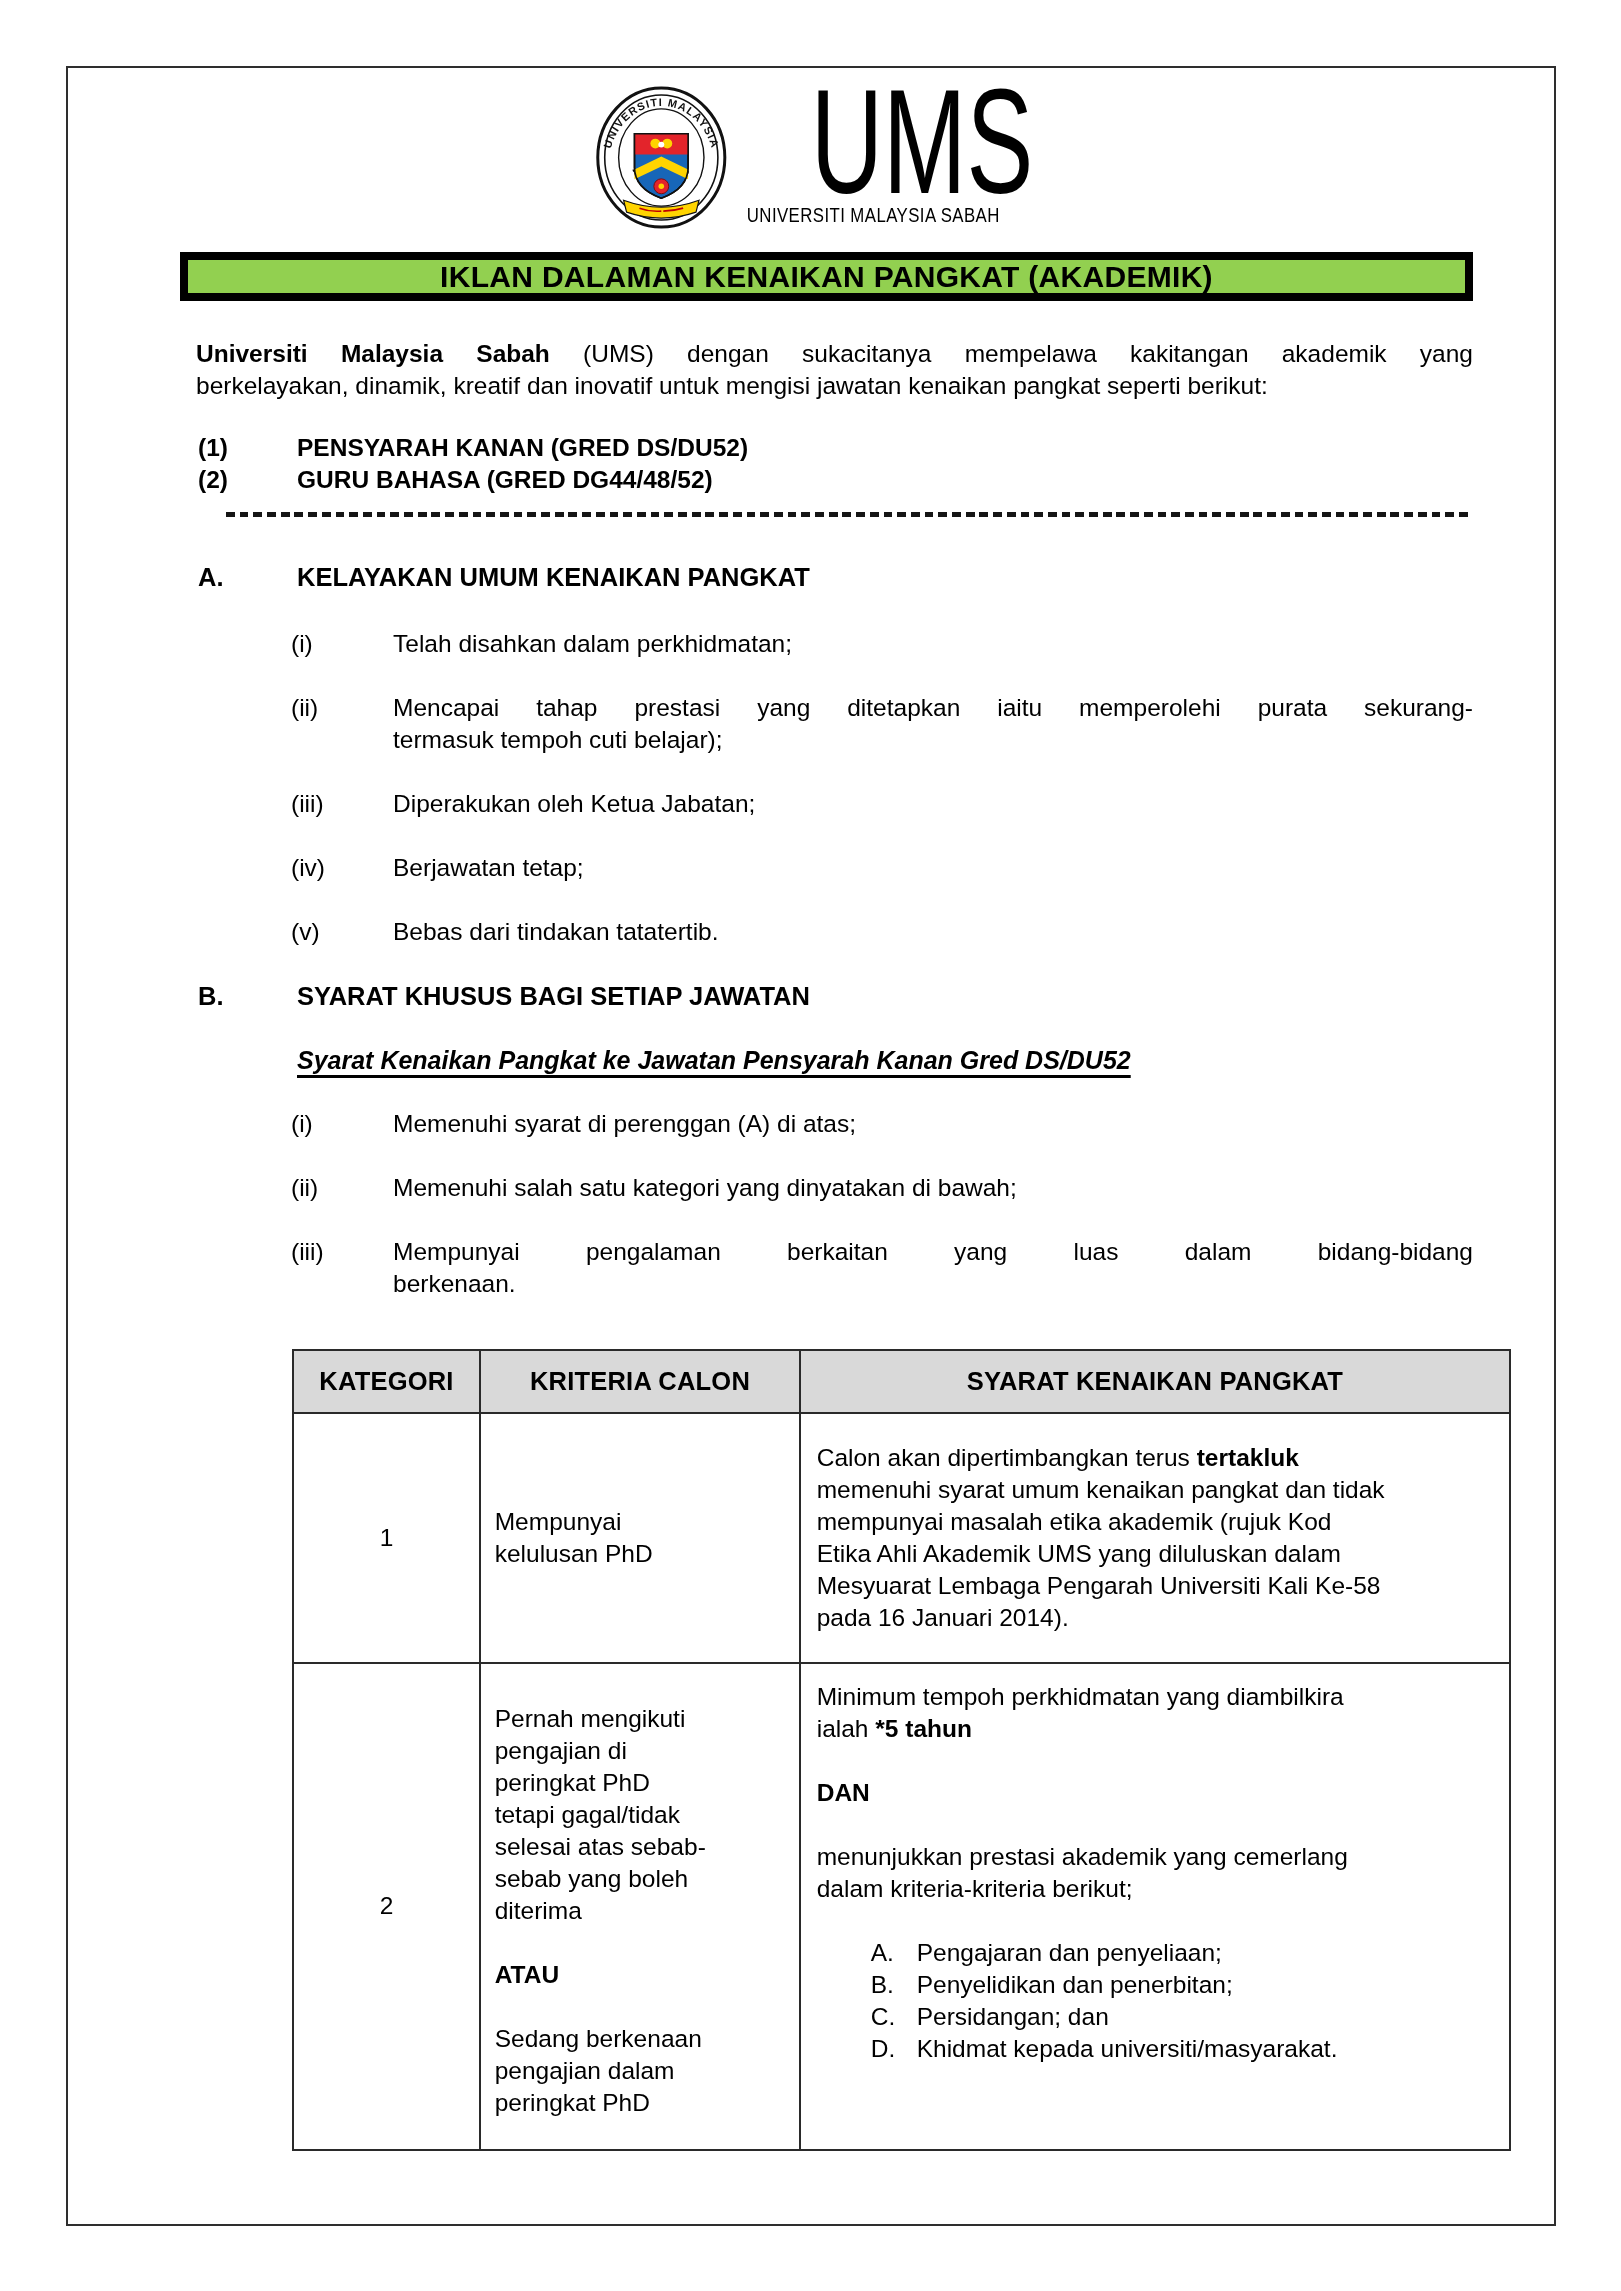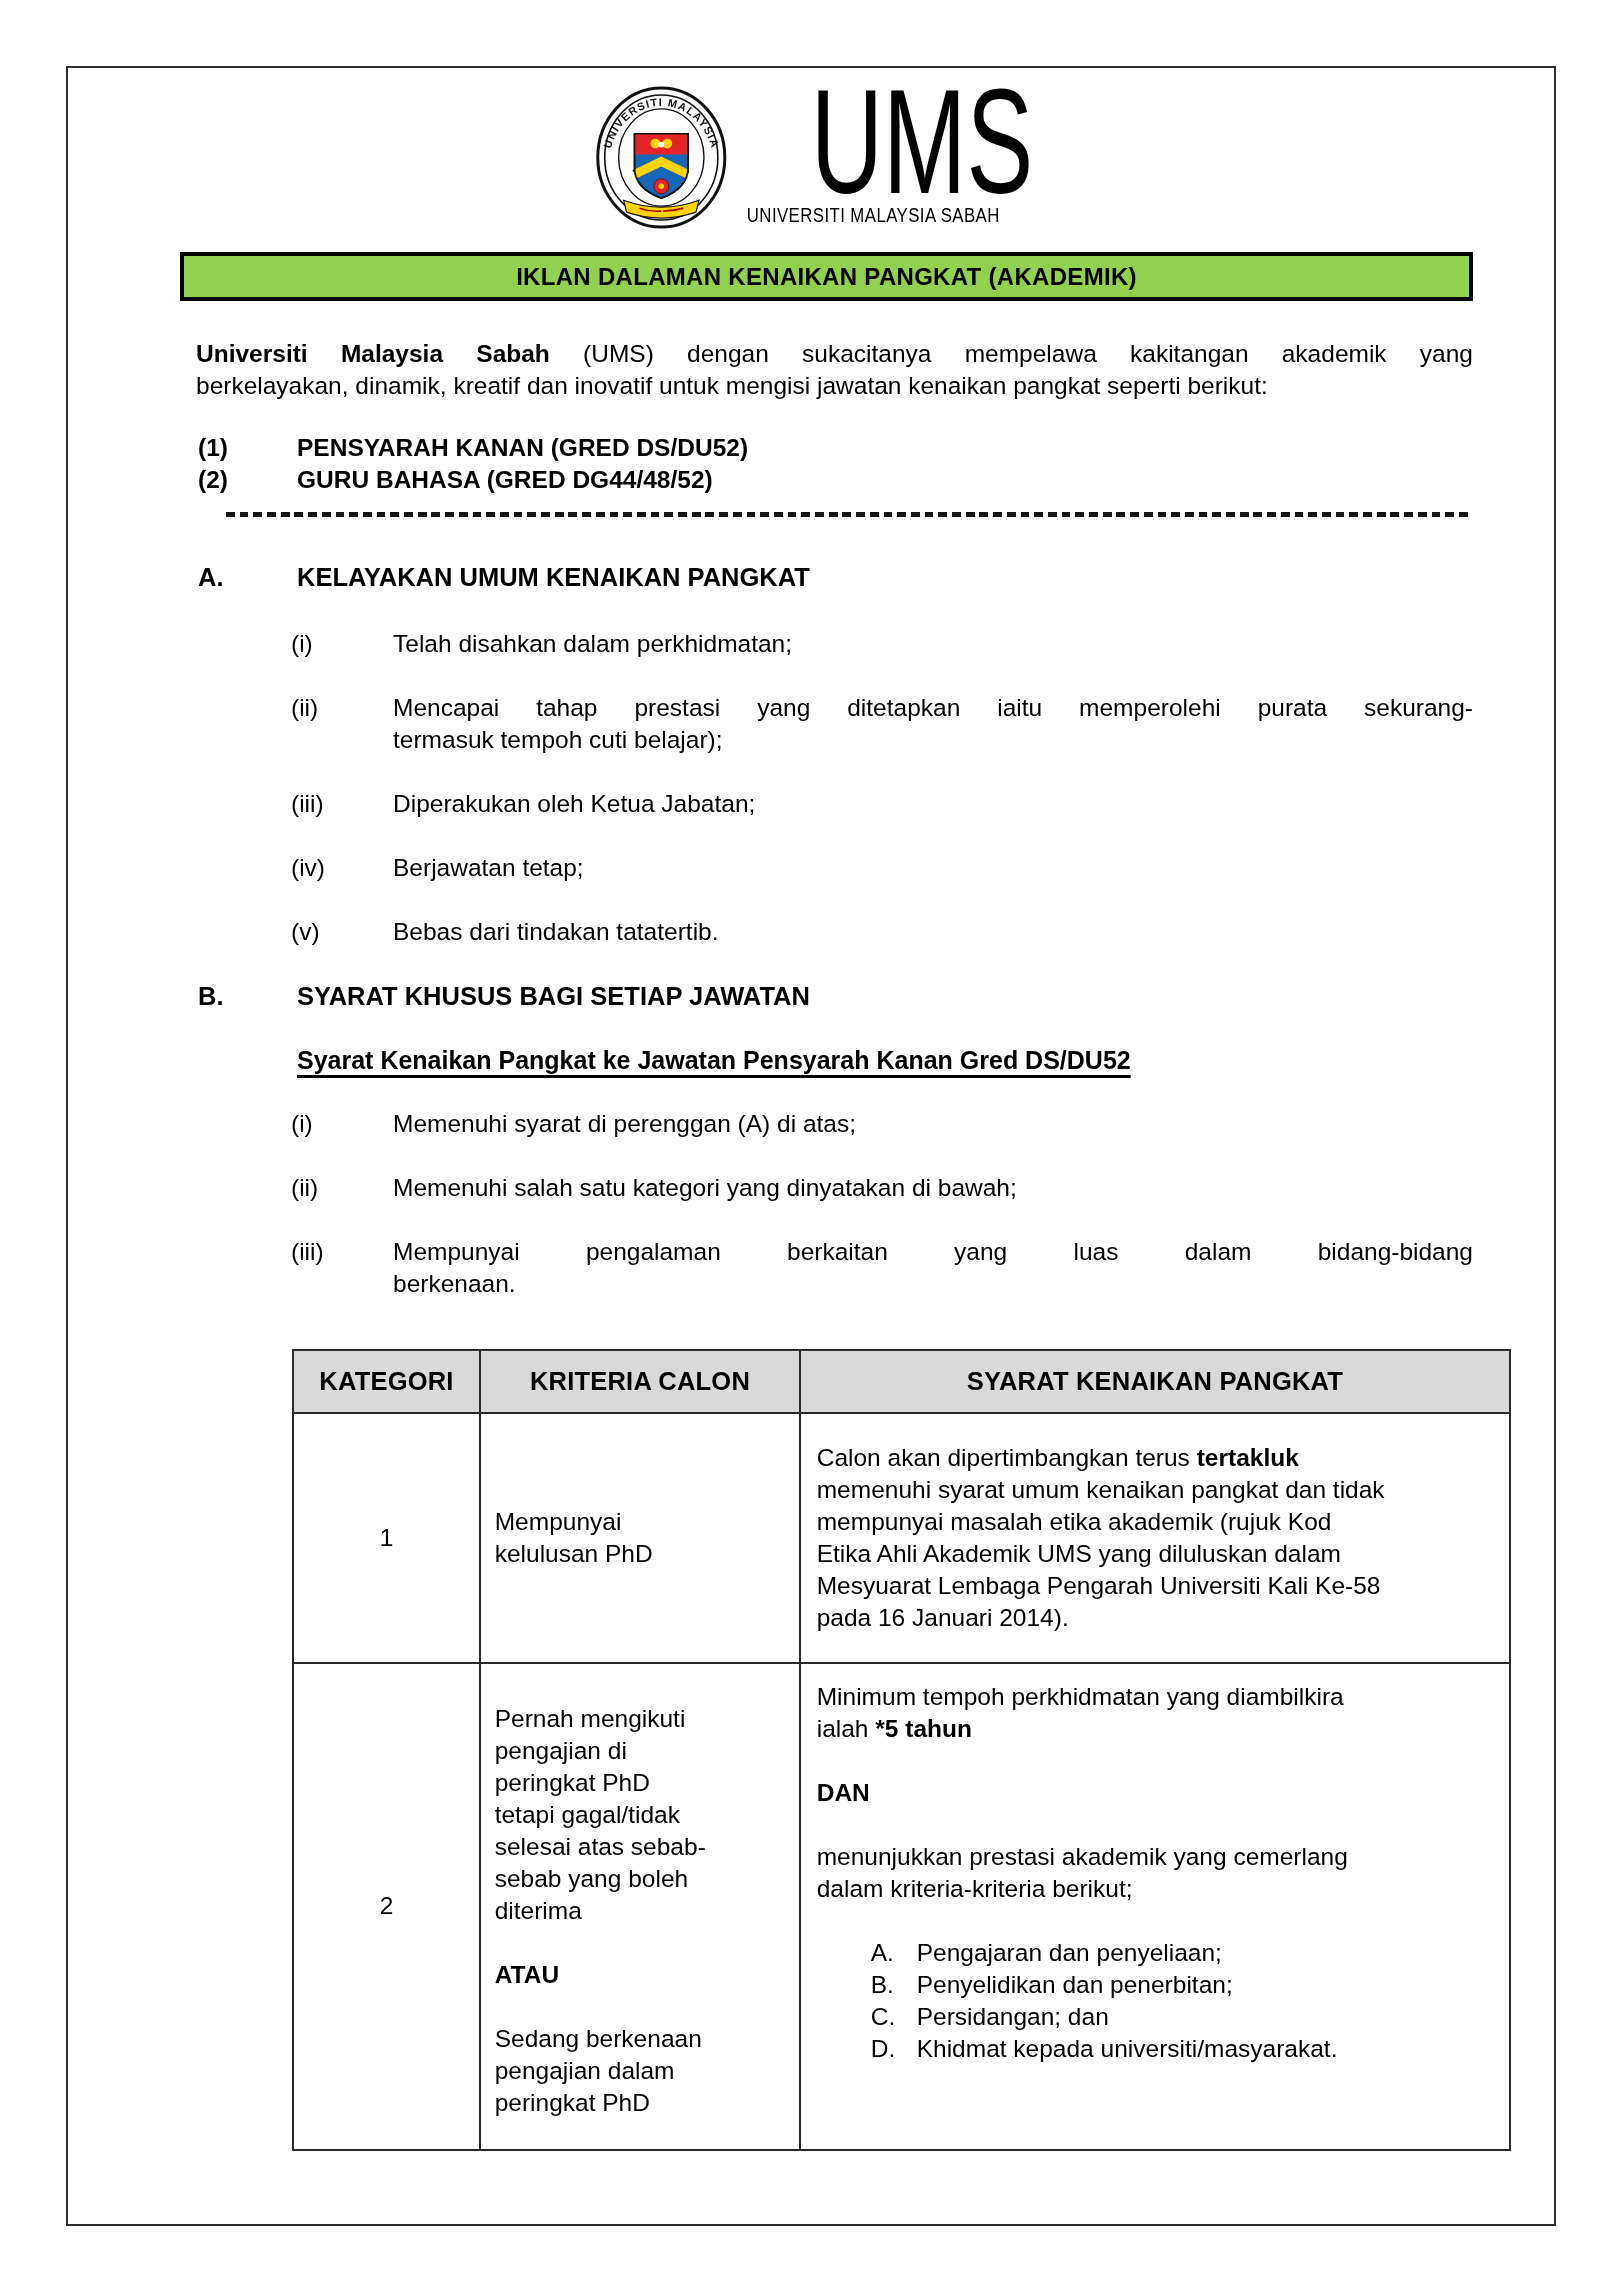--- a/index.html
+++ b/index.html
@@ -17,42 +17,42 @@
   .seal{width:135px;height:149px;flex:none;}
   .wordmark{display:flex;flex-direction:column;align-items:flex-end;}
   .ums-wrap{width:237px;height:110px;overflow:visible;}
   .ums{font-size:143px;line-height:106px;font-weight:400;letter-spacing:0px;
        display:inline-block;transform:scale(0.70,1.04);transform-origin:left center;white-space:nowrap;}
   .ums-caption{margin-top:5.9px;font-size:20px;line-height:21.6px;font-weight:400;white-space:nowrap;
        display:inline-block;transform:scaleX(0.84);transform-origin:left center;letter-spacing:0.5px;}
   
   .title-bar{
     box-sizing:border-box;margin:19.6px 0 0 112px;width:1293px;height:49px;
-    background:#92d050;border:4px solid #000000;
+    background:#92d050;border:8px solid #000000;
     display:flex;align-items:center;justify-content:center;
-    font-weight:bold;font-size:24px;letter-spacing:0.3px;
+    font-weight:bold;font-size:30px;letter-spacing:0.3px;
   }
   
   .intro{margin:37px 81px 0 128px;}
   .ln{display:block;}
   .ln.j{text-align:justify;text-align-last:justify;}
   .bold{font-weight:bold;}
   .pos-list{margin:30px 81px 0 130px;font-weight:bold;}
   .pos-row{display:flex;}
   .pos-num{width:99px;flex:none;}
   .dashes{
     margin:15.7px 0 0 158px;width:1247px;height:4.9px;
     background:repeating-linear-gradient(90deg,#151515 0 8.8px,transparent 8.8px 13.7px);
   }
   .sec-head{margin:44px 81px 0 130px;display:flex;font-weight:bold;font-size:25.5px;}
   .sec-head.b{margin-top:32px;}
   .sec-label{width:99px;flex:none;}
   .sec-title{text-decoration-thickness:2.5px;text-underline-offset:5.9px;}
   .sub-head{margin:32px 81px 0 229px;font-weight:bold;font-size:25px;}
-  .sub-head span{text-decoration:underline;text-decoration-thickness:2.5px;text-underline-offset:5.9px;}
+  .sub-head span{text-decoration:underline;text-decoration-thickness:2.5px;text-underline-offset:5.9px;font-style:italic;}
   .ritem{margin:32px 81px 0 223px;display:flex;}
   .ritem.first{margin-top:35px;}
   .rnum{width:102px;flex:none;}
   .rbody{flex:1;min-width:0;}
   
   .rp + .rp{margin-top:32px;}
   .rp + .rlist{margin-top:32px;}
   .rlist{margin-left:54px;}
   .lrow{display:flex;}
   .llab{width:46px;flex:none;}

